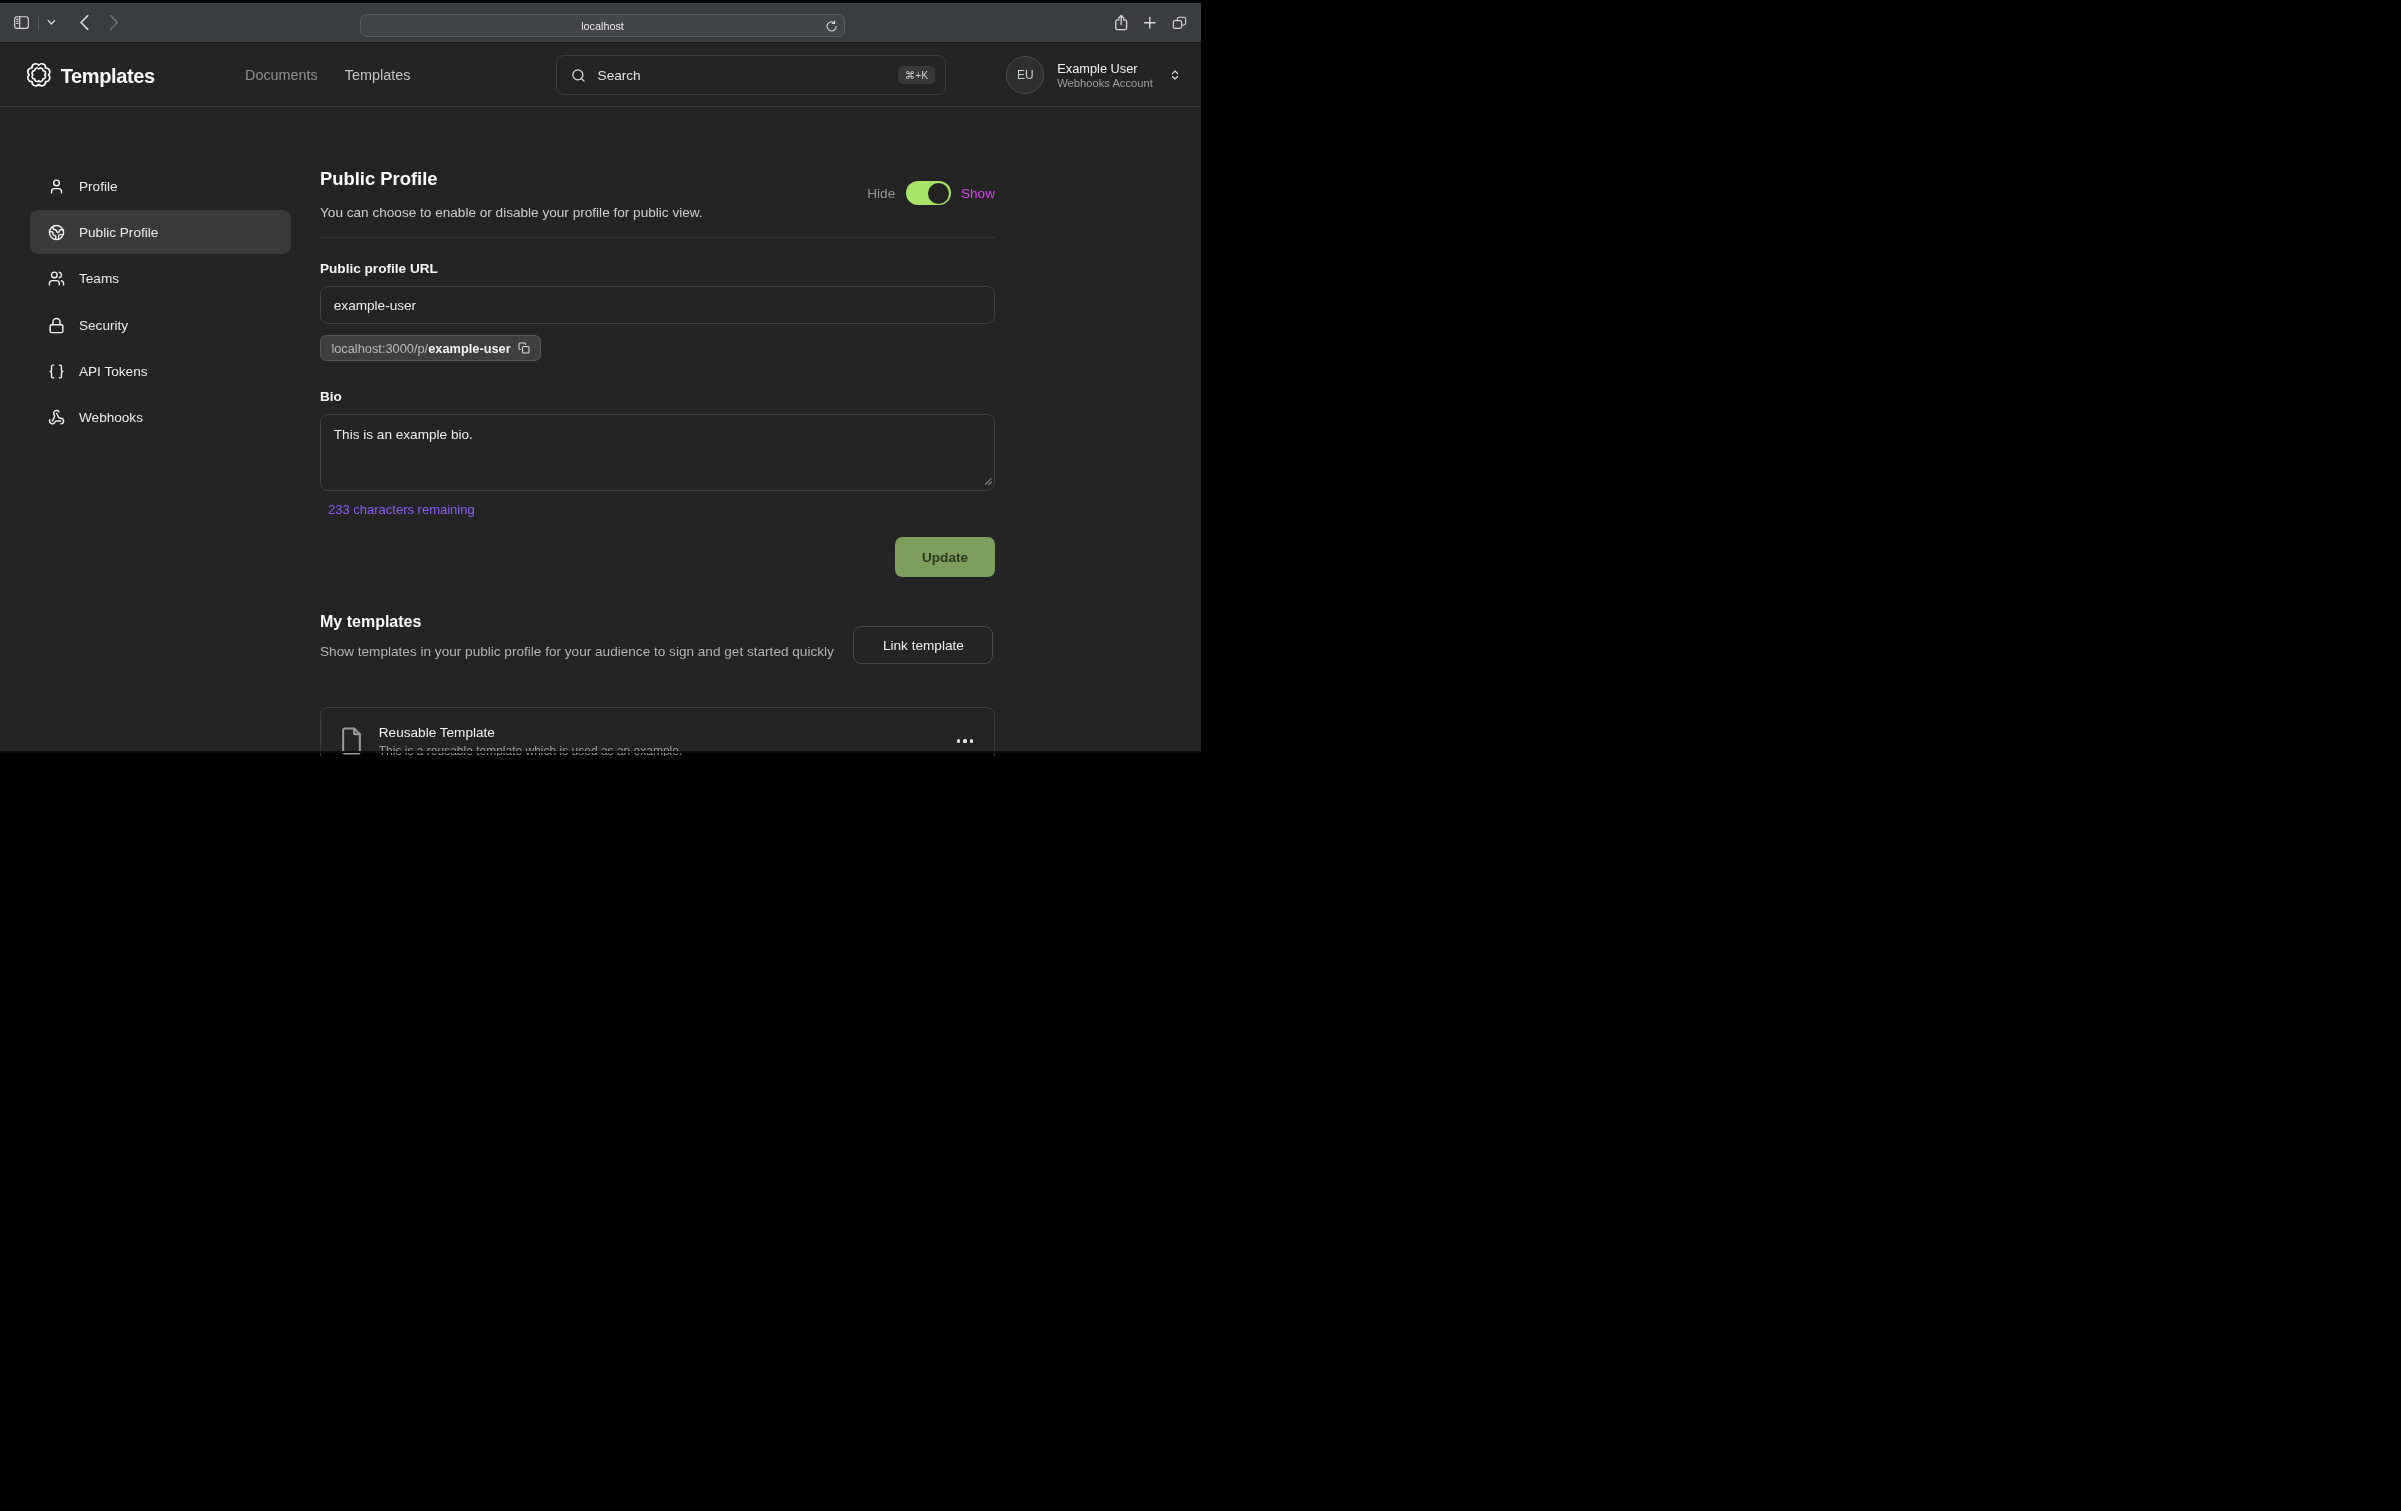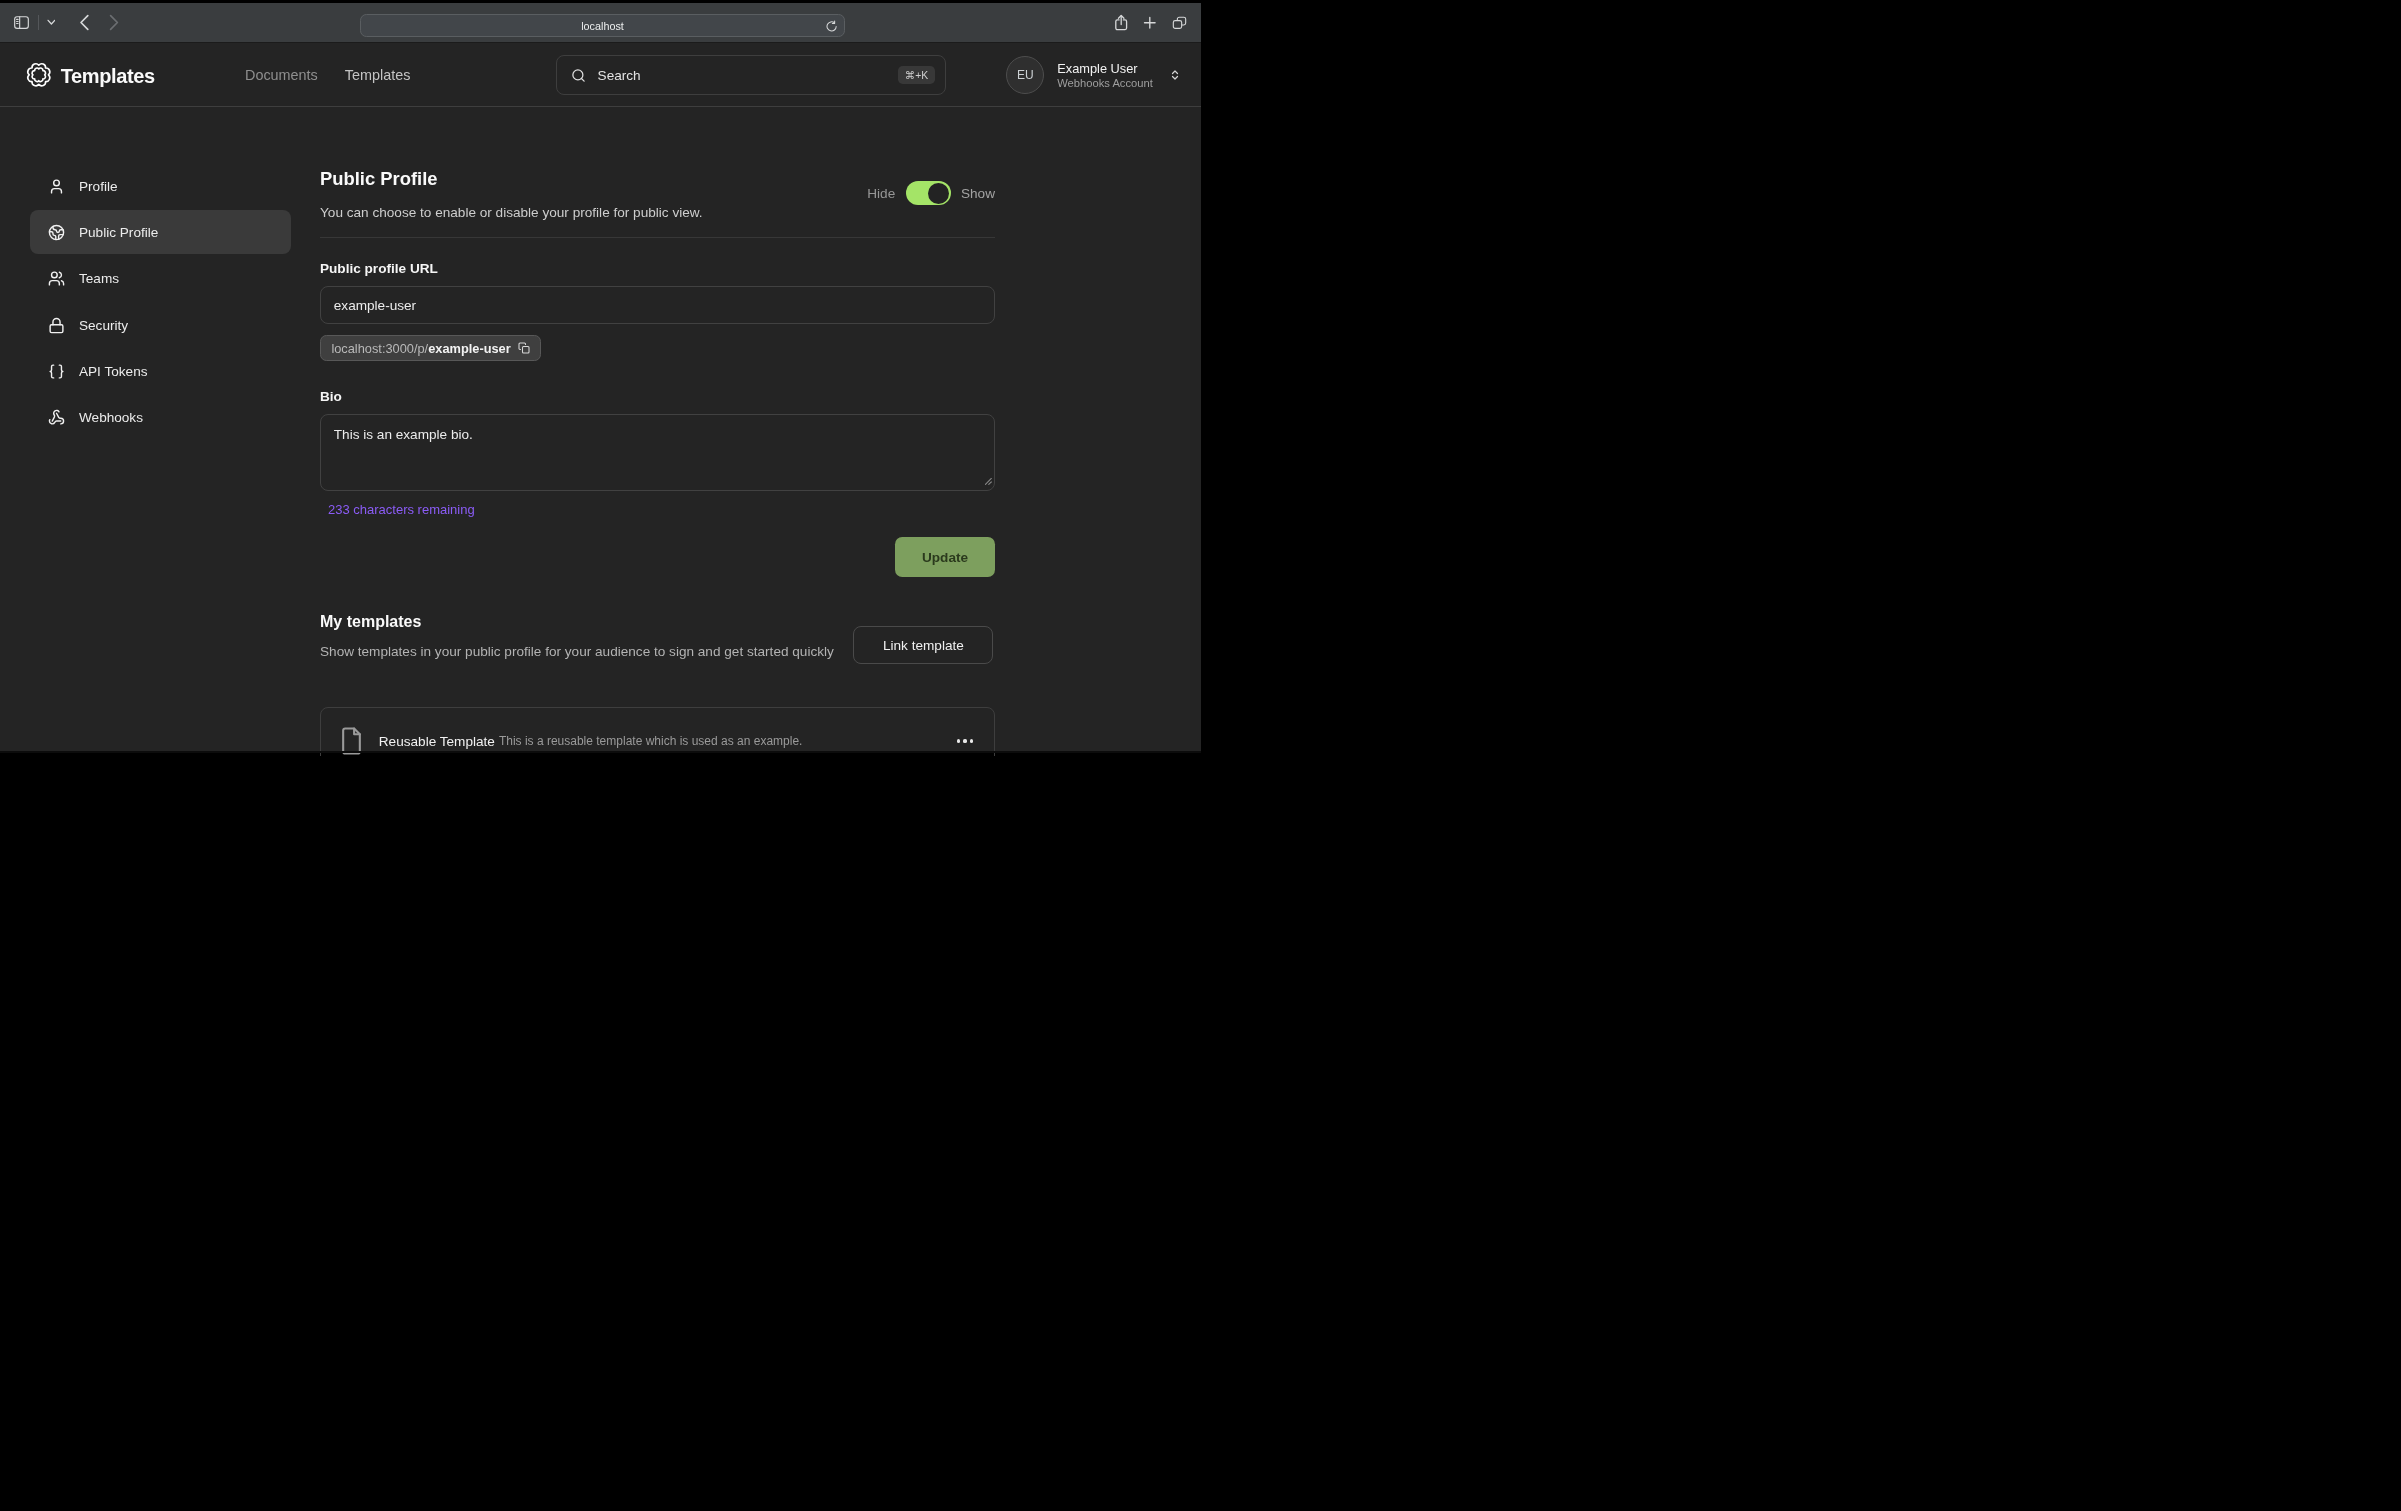--- a/index.html
+++ b/index.html
@@ -48,21 +48,21 @@
   .side-item.active { background:#3a3a3a; }
   .side-item .s-icon { color:#f0f0f0; display:flex; }
   .side-label { font-size:13.6px; }
 
   
   .main { position:absolute; left:320px; top:0; width:675px; height:100%; }
   .h1 { position:absolute; top:125px; left:0; font-size:18.4px; font-weight:700; color:#fafafa; }
   .subtitle { position:absolute; top:162px; left:0; font-size:13.6px; color:#cdcdcd; }
   .toggle-row { position:absolute; top:138px; right:0; display:flex; align-items:center; gap:10.4px; }
   .tog-off { color:#969696; font-size:13.6px; }
-  .tog-on { color:#a3a3a3; font-size:13.6px; }
+  .tog-on { color:#d946ef; font-size:13.6px; }
   .toggle { position:relative; width:45px; height:24px; border-radius:12px; background:#a4e467; }
   .knob { position:absolute; right:1.6px; top:1.6px; width:21px; height:21px; border-radius:50%; background:#232323; }
   .divider { position:absolute; top:194px; left:0; width:100%; height:0.8px; background:rgba(255,255,255,0.09); }
 
   .field-label { font-size:13.6px; font-weight:700; color:#f5f5f5; }
   .lbl-url { position:absolute; top:218px; left:0; }
   .url-input { position:absolute; top:243px; left:0; width:675px; height:38px; background:transparent; border:0.8px solid #414141; border-radius:8px; color:#ececec; font-size:13.6px; padding:0 12.8px; font-family:inherit; outline:none; }
   .chip { position:absolute; top:292px; left:0; height:26.4px; display:inline-flex; align-items:center; gap:7.2px; background:#3f3f3f; border:0.8px solid #585858; border-radius:6.4px; padding:0 10.4px; }
   .chip-prefix { color:#b9b9b9; font-size:12.8px; }
   .chip-slug { color:#f3f3f3; font-size:12.8px; font-weight:700; margin-left:-7.2px; }
@@ -75,21 +75,21 @@
   .counter { position:absolute; top:459px; left:8px; font-size:13px; color:#8b5cf6; }
 
   .update-btn { position:absolute; top:494px; right:0; width:100px; height:40px; border:none; border-radius:7.2px; background:#7d9f5e; color:#2b3a1d; font-size:13.6px; font-weight:700; font-family:inherit; }
 
   .tpl-heading { position:absolute; top:570px; left:0; font-size:16px; font-weight:700; color:#fafafa; }
   .tpl-desc { position:absolute; top:598px; left:0; width:556px; font-size:13.6px; line-height:21px; color:#b3b3b3; }
   .link-btn { position:absolute; top:583px; right:1.6px; width:140px; height:38px; background:transparent; border:0.8px solid #4a4a4a; border-radius:8px; color:#f0f0f0; font-size:13.6px; font-family:inherit; }
 
   .tpl-card { position:absolute; top:664px; left:0; width:675px; height:68px; border:0.8px solid #3e3e3e; border-radius:8px; display:flex; align-items:center; padding:0 21px 0 18.4px; gap:14.4px; }
   .file-ic { color:#9a9a9a; display:flex; }
-  .tpl-text { flex:1; display:flex; flex-direction:row; gap:4px; }
+  .tpl-text { flex:1; display:flex; flex-direction:column; gap:4px; }
   .tpl-title { color:#f2f2f2; font-size:13.6px; }
   .tpl-sub { color:#9a9a9a; font-size:12px; }
   .dots { display:flex; gap:3.2px; }
   .dots i { width:3.2px; height:3.2px; border-radius:50%; background:#e8e8e8; }
 </style>
 </head>
 <body>
 
 <div class="screen">
 

